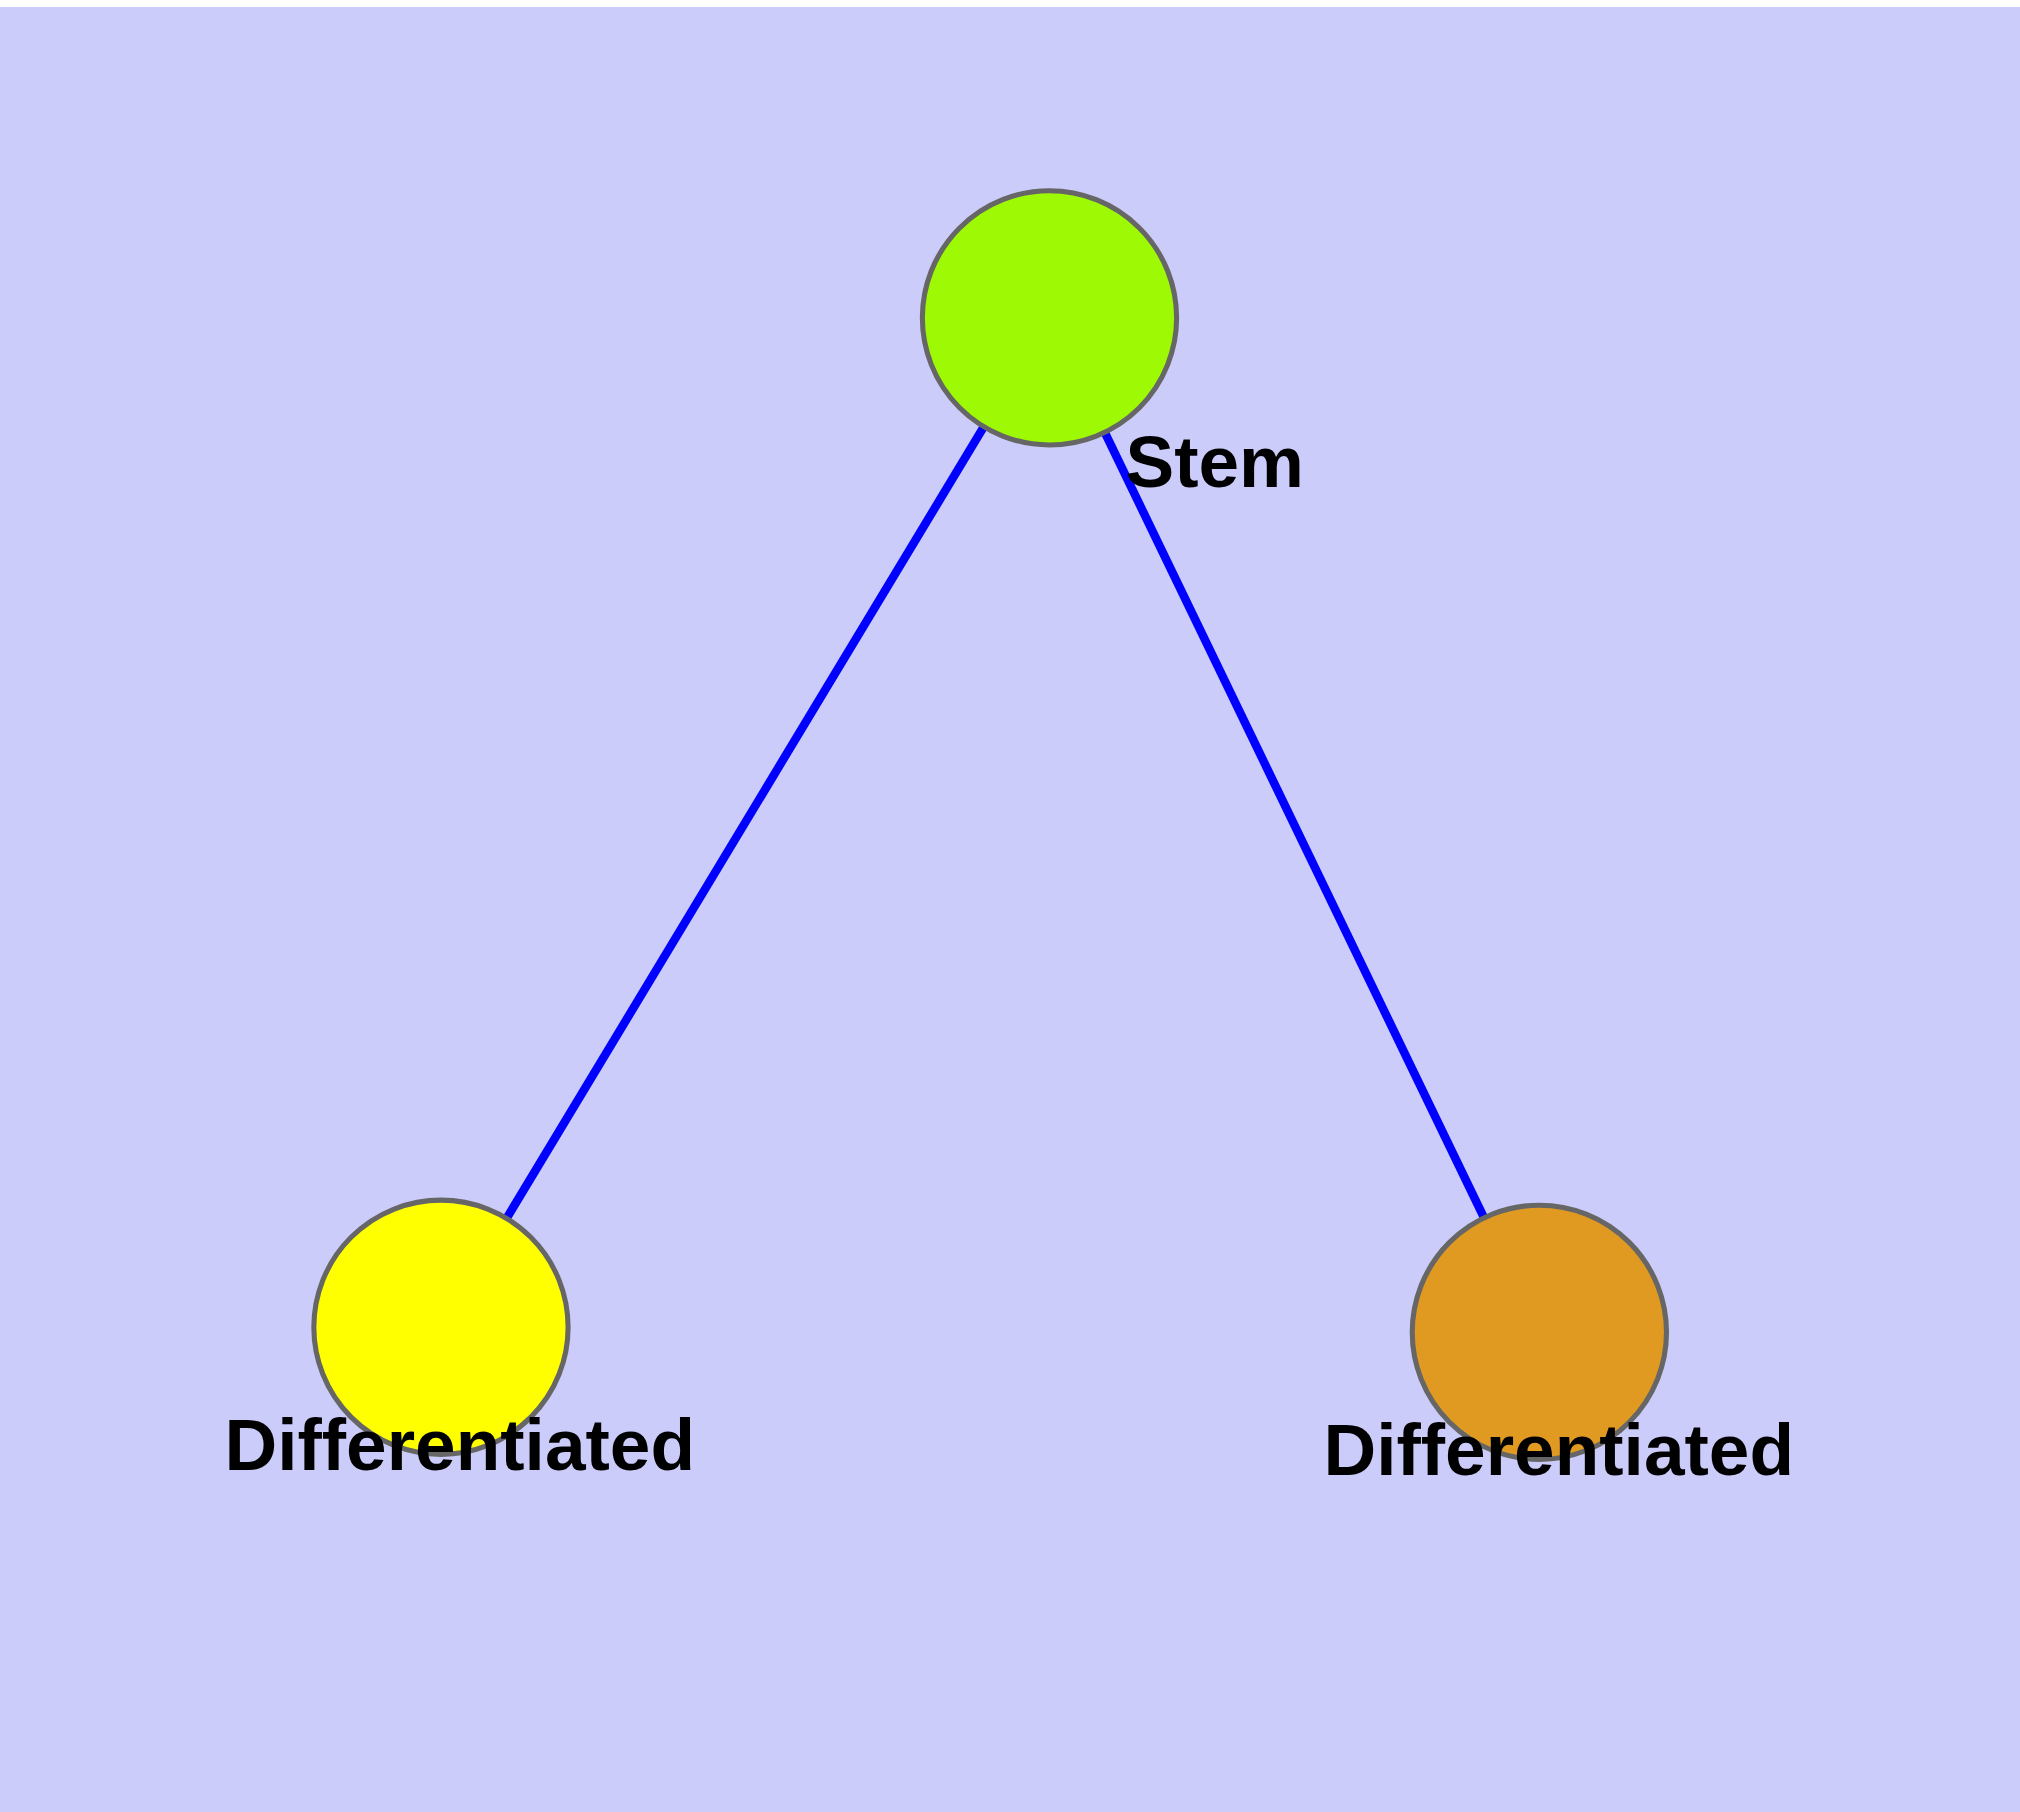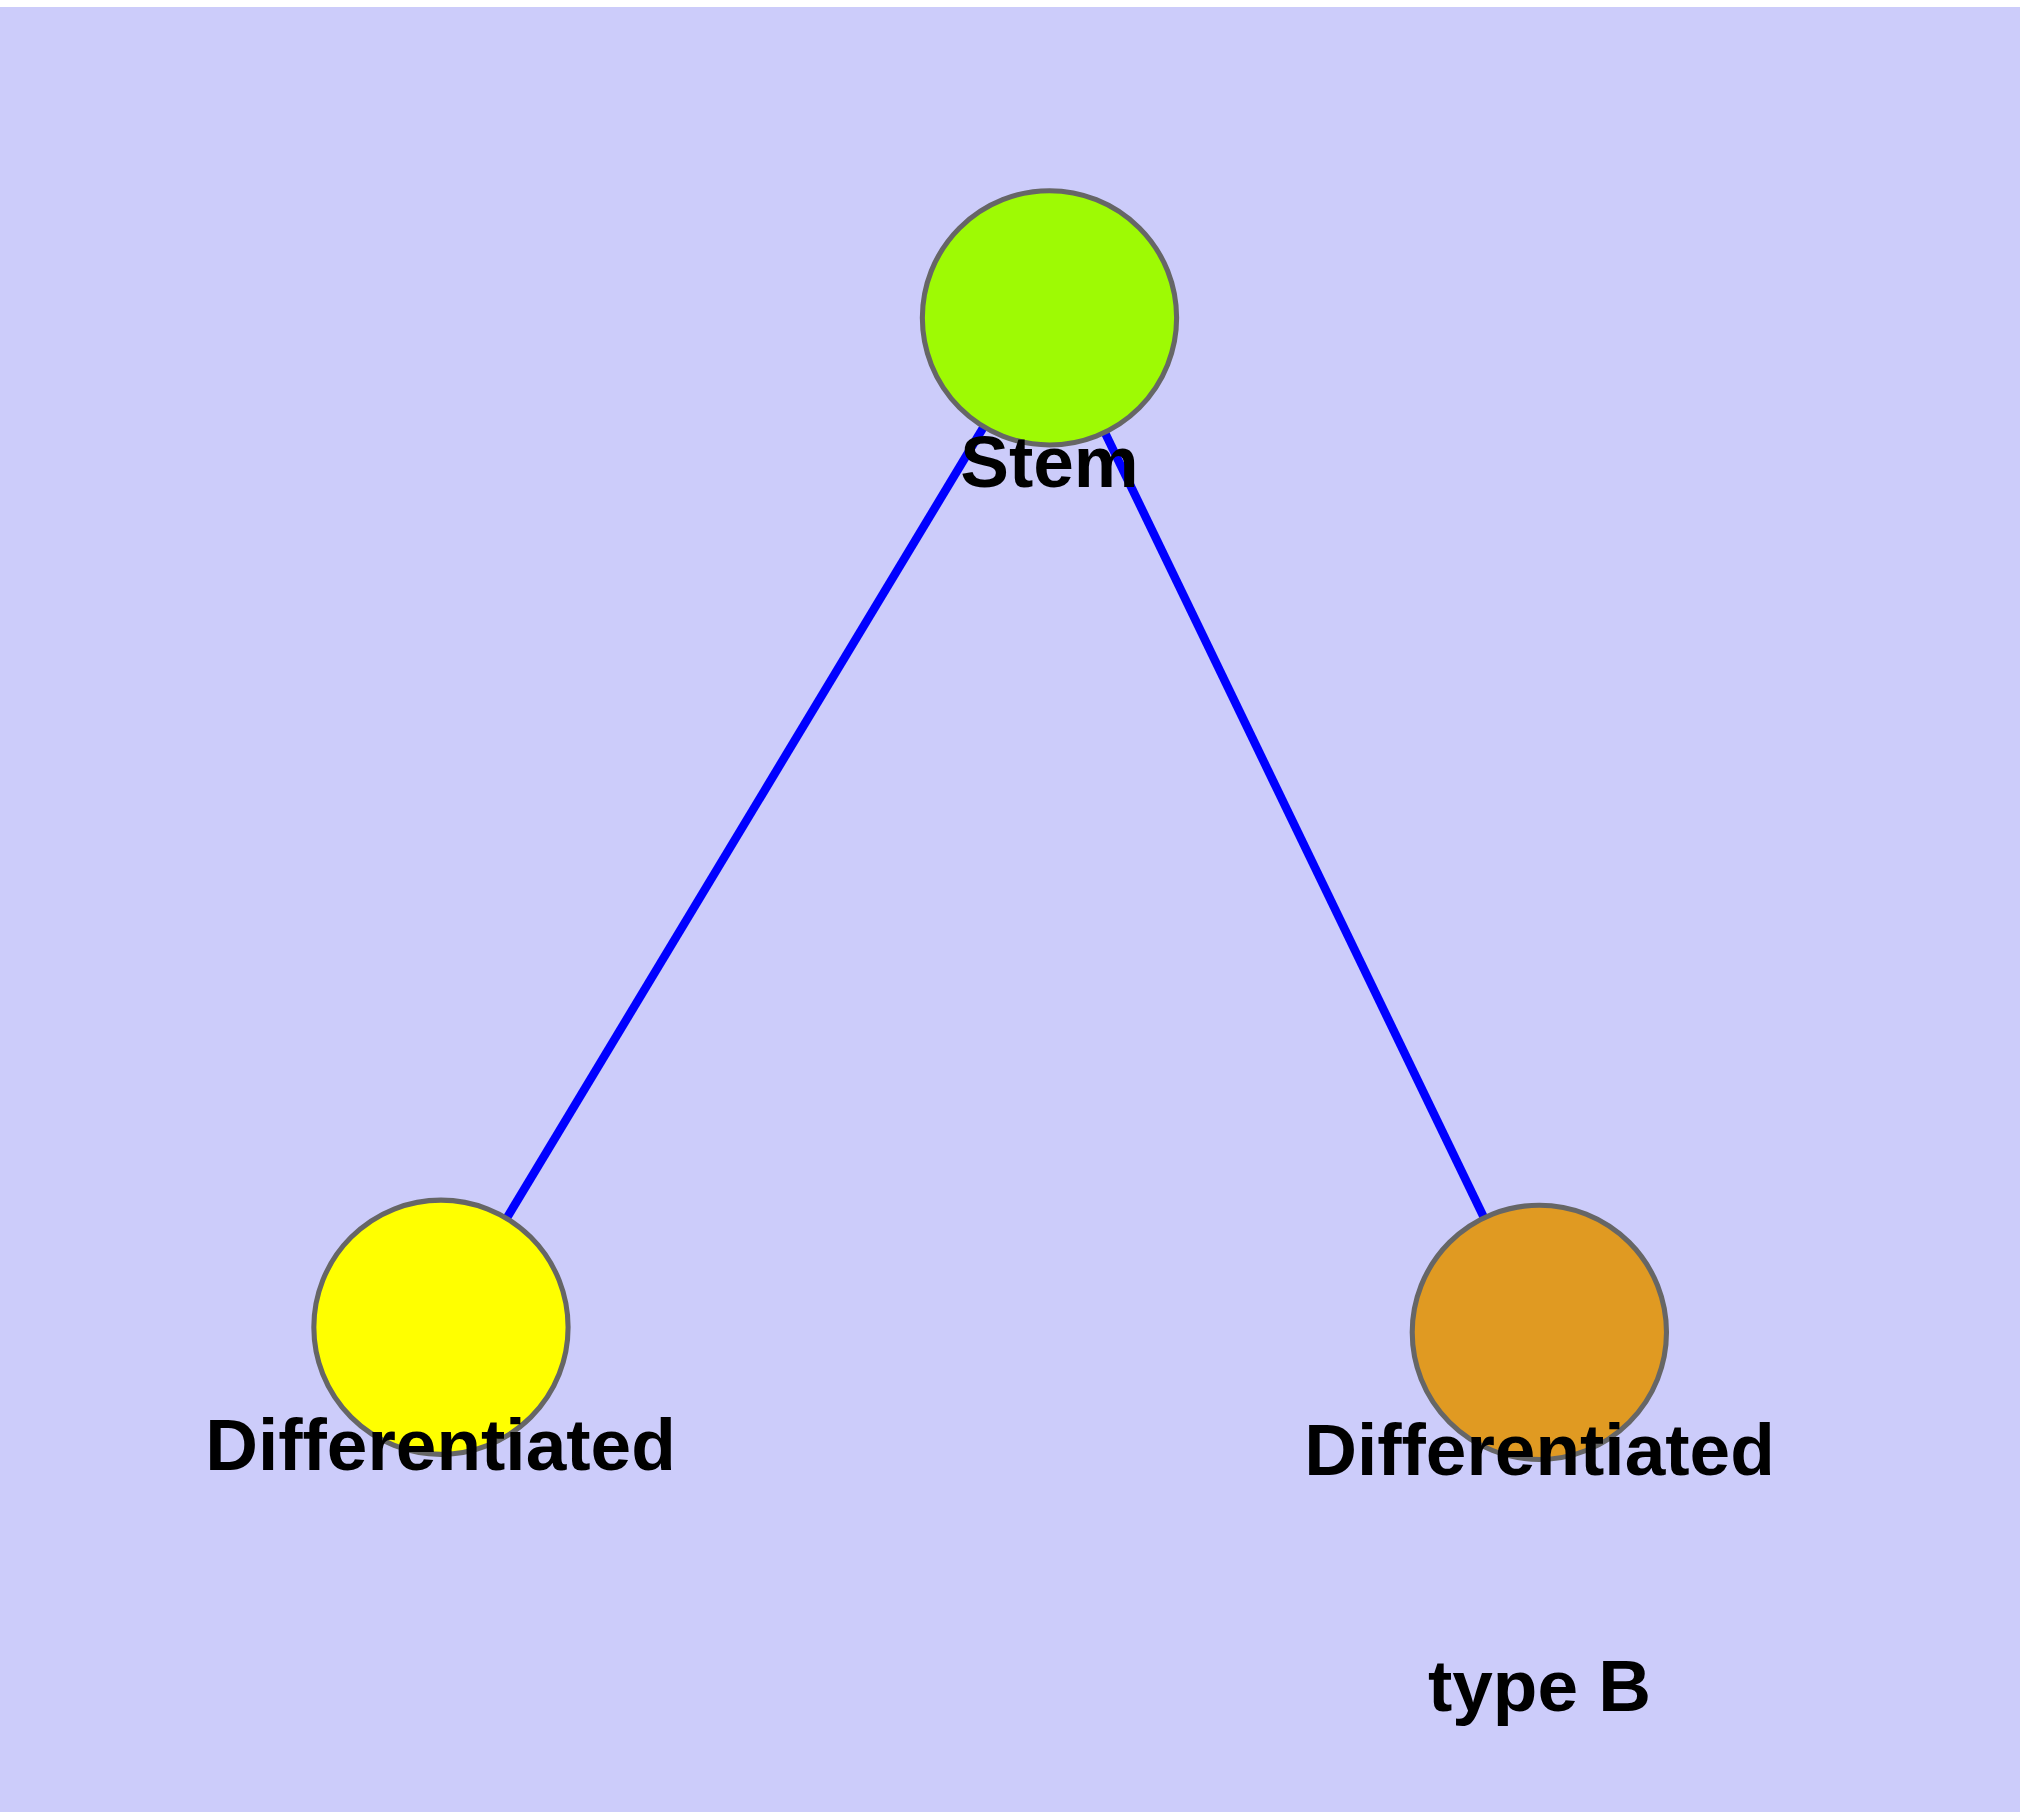--- a/index.html
+++ b/index.html
@@ -25,21 +25,21 @@
   }
   #graph-svg {
     position: absolute;
     left: 0;
     top: 0;
     width: 2021px;
     height: 1812px;
   }
   .node-label {
     position: absolute;
-    text-align: center;
+    text-align: right;
     color: #000000;
     font-weight: bold;
     font-family: "Liberation Sans", sans-serif;
     line-height: 1.08;
     white-space: pre;
     pointer-events: none;
     -webkit-font-smoothing: antialiased;
   }
   .label-stem {
     font-size: 73px;
@@ -84,17 +84,16 @@
   <div class="node-label label-stem">
     <div>Stem</div>
   </div>
 
   <div class="node-label label-a">
     <div>Differentiated</div>
   </div>
 
   <div class="node-label label-b">
     <div>Differentiated</div>
-    <div>type B</div>
   </div>
 
 </div>
 
 
 </body></html>

